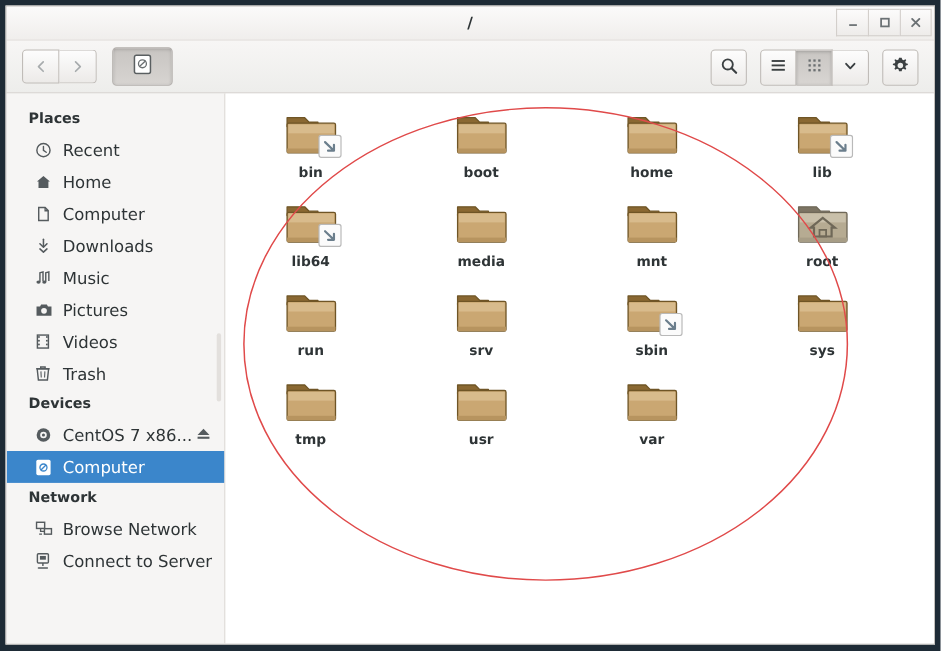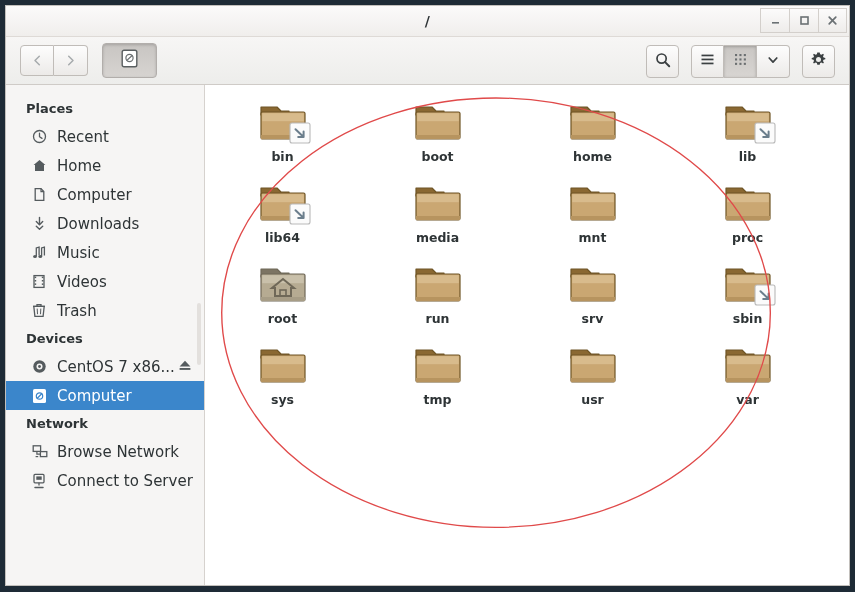--- a/index.html
+++ b/index.html
@@ -413,20 +413,29 @@
                   <path d="M4.3 11.2 L4.3 3 L7.1 2.2 L7.1 10.4" fill="none" stroke="currentColor" stroke-width="1.3"></path>
                   <ellipse cx="3" cy="11.4" rx="1.9" ry="1.5" fill="currentColor"></ellipse>
                   <path d="M9.6 11.2 L9.6 3 L12.4 2.2 L12.4 10.4" fill="none" stroke="currentColor" stroke-width="1.3"></path>
                   <ellipse cx="8.3" cy="11.4" rx="1.9" ry="1.5" fill="currentColor"></ellipse>
                 </svg>
               </span>
               <span class="sb-label">Music</span>
             </div>
             <div class="sb-item">
               <span class="sb-ico">
+                <svg width="16" height="14" viewBox="0 0 16 14">
+                  <path d="M1.2 3.6 L4.4 3.6 L5.4 1.9 L10.6 1.9 L11.6 3.6 L14.8 3.6 L14.8 12.1 L1.2 12.1 Z" fill="currentColor"></path>
+                  <circle cx="8" cy="7.6" r="2.6" fill="#f6f5f4"></circle>
+                </svg>
+              </span>
+              <span class="sb-label">Pictures</span>
+            </div>
+            <div class="sb-item">
+              <span class="sb-ico">
                 <svg width="14" height="15" viewBox="0 0 14 15">
                   <rect x="2" y="1.6" width="10" height="11.8" fill="none" stroke="currentColor" stroke-width="1.3"></rect>
                   <g fill="currentColor">
                     <rect x="2.6" y="2.6" width="1.6" height="1.5"></rect>
                     <rect x="2.6" y="6" width="1.6" height="1.5"></rect>
                     <rect x="2.6" y="9.4" width="1.6" height="1.5"></rect>
                     <rect x="9.8" y="2.6" width="1.6" height="1.5"></rect>
                     <rect x="9.8" y="6" width="1.6" height="1.5"></rect>
                     <rect x="9.8" y="9.4" width="1.6" height="1.5"></rect>
                   </g>
@@ -589,31 +598,20 @@
                   <rect x="2" y="13" width="44" height="27" rx="1.5" fill="#caa772" stroke="#6f5526" stroke-width="1.2"></rect>
                   <rect x="3.2" y="14.2" width="41.6" height="8" fill="#d8bb8c"></rect>
                   <rect x="2" y="36" width="44" height="4" fill="#b7945f"></rect>
                 </svg>
               </div>
               <div class="icon-label">mnt</div>
             </div>
             <div class="icon-cell">
               <div class="folder-wrap">
                 <svg width="48" height="46" viewBox="0 0 48 46">
-                  <path d="M2 8 L18 8 L22 12 L30 12 L30 16 L2 16 Z" fill="#8a6832" stroke="#6f5526" stroke-width="1.2" stroke-linejoin="round"></path>
-                  <rect x="2" y="13" width="44" height="27" rx="1.5" fill="#caa772" stroke="#6f5526" stroke-width="1.2"></rect>
-                  <rect x="3.2" y="14.2" width="41.6" height="8" fill="#d8bb8c"></rect>
-                  <rect x="2" y="36" width="44" height="4" fill="#b7945f"></rect>
-                </svg>
-              </div>
-              <div class="icon-label">proc</div>
-            </div>
-            <div class="icon-cell">
-              <div class="folder-wrap">
-                <svg width="48" height="46" viewBox="0 0 48 46">
                   <path d="M2 8 L18 8 L22 12 L30 12 L30 16 L2 16 Z" fill="#7c7463" stroke="#6f6858" stroke-width="1.2" stroke-linejoin="round"></path>
                   <rect x="2" y="13" width="44" height="27" rx="1.5" fill="#b6ab92" stroke="#6f6858" stroke-width="1.2"></rect>
                   <rect x="3.2" y="14.2" width="41.6" height="8" fill="#c9c0aa"></rect>
                   <rect x="2" y="36" width="44" height="4" fill="#a79d86"></rect>
                   <path d="M24 18 L13 27 L16 27 L16 35 L32 35 L32 27 L35 27 Z" fill="none" stroke="#6f6858" stroke-width="2"></path>
                   <rect x="21" y="29" width="6" height="6" fill="none" stroke="#6f6858" stroke-width="1.6"></rect>
                 </svg>
               </div>
               <div class="icon-label">root</div>
             </div>

